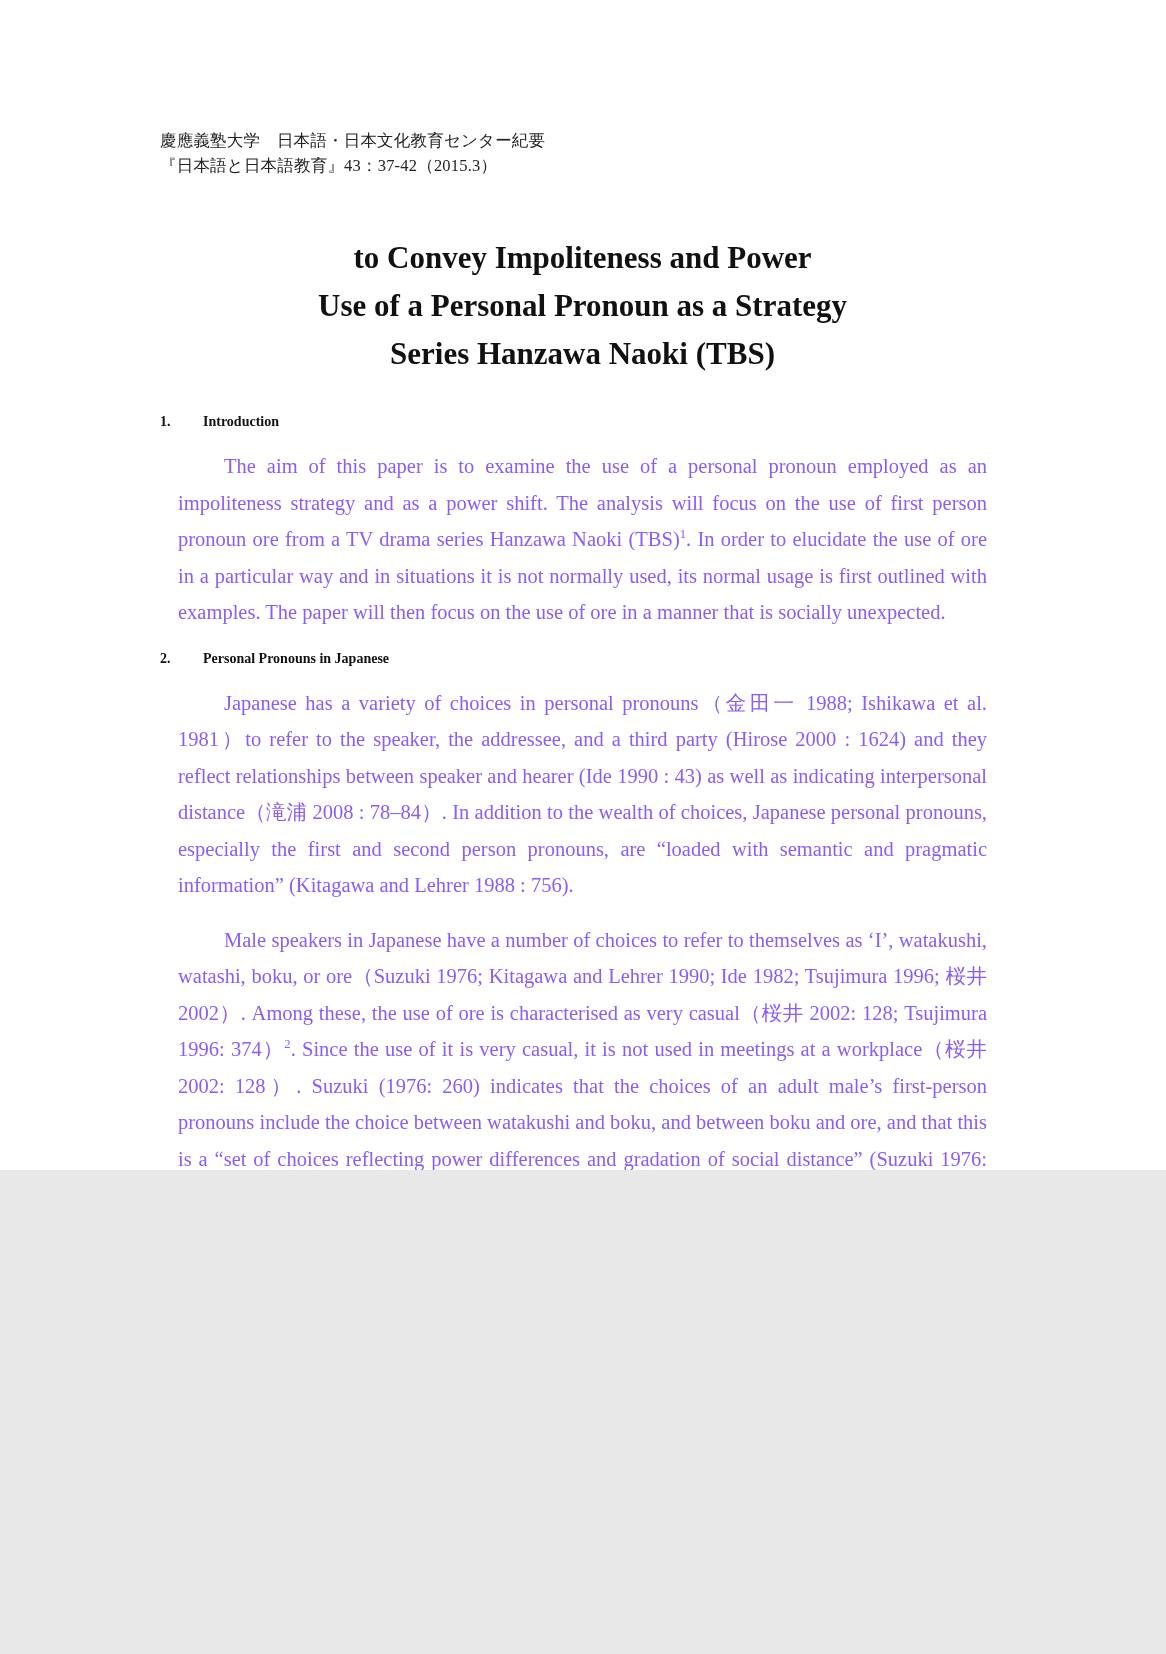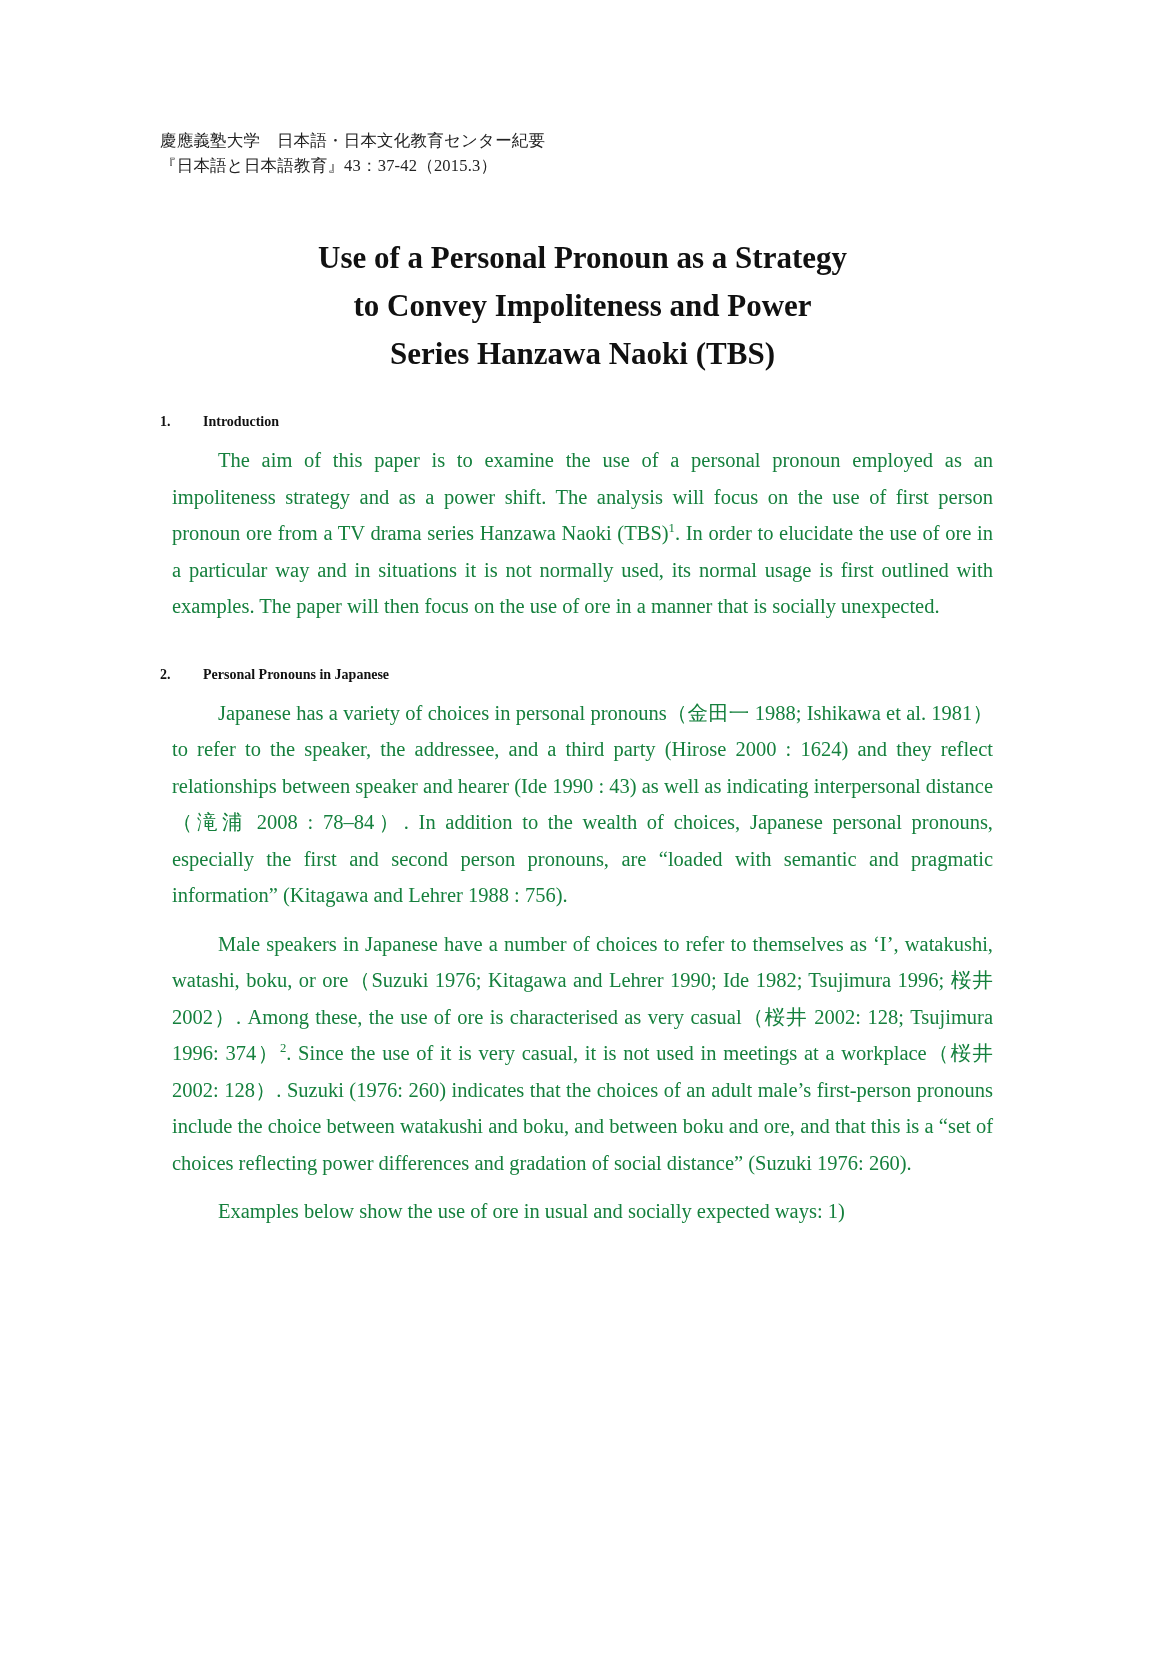--- a/index.html
+++ b/index.html
@@ -1,19 +1,19 @@
 <!DOCTYPE html>
 <html><head>
 <meta charset="utf-8">
 <style>
   html, body { margin: 0; padding: 0; background: #e8e8e8; }
   .page {
     position: relative;
     width: 1166px;
-    height: 1654px;
+    height: 1170px;
     margin: 0 auto;
     background: #ffffff;
     box-sizing: border-box;
     padding: 128px 161px 0 160px;
     font-family: "Liberation Serif", "DejaVu Serif", serif;
     color: #1c1c1c;
   }
   .journal-header {
     font-size: 16.5px;
     line-height: 25px;
@@ -39,45 +39,45 @@
   .section-heading {
     margin: 36px 0 6px 0;
     font-size: 14px;
     font-weight: bold;
     color: #111;
   }
   .section-heading .sec-num {
     display: inline-block;
     width: 43px;
   }
-  .section-heading.second { margin-top: 42px; }
+  .section-heading.second { margin-top: 20px; }
   .body-paragraph {
-    margin: 12px;
+    margin: 18px;
     font-size: 20.5px;
     line-height: 36.5px;
     text-align: justify;
     text-indent: 46px;
-    color: #15803d;
+    color: #8b5cf6;
   }
   .it { }
   sup { font-size: 0.62em; line-height: 0; vertical-align: super; }
 </style>
 </head>
 <body>
 
 <div class="page">
 
   <div class="journal-header">
     <div>慶應義塾大学　日本語・日本文化教育センター紀要</div>
     <div>『日本語と日本語教育』43：37-42（2015.3）</div>
   </div>
 
   <h1 class="paper-title">
+    <div class="title-line"><span>to Convey Impoliteness and Power</span></div>
     <div class="title-line"><span>Use of a Personal Pronoun as a Strategy</span></div>
-    <div class="title-line"><span>to Convey Impoliteness and Power</span></div>
     <div class="title-line"><span>Series </span><span class="it">Hanzawa Naoki</span><span> (TBS)</span></div>
   </h1>
 
 
   <section>
     <h2 class="section-heading">
       <span class="sec-num">1.</span><span class="sec-title">Introduction</span>
     </h2>
     <p class="body-paragraph"><span>The aim of this paper is to examine the use of a personal pronoun employed as an impoliteness strategy and as a power shift. The analysis will focus on the use of first person pronoun </span><span class="it">ore</span><span> from a TV drama series </span><span class="it">Hanzawa Naoki</span><span> (TBS)</span><sup>1</sup><span>. In order to elucidate the use of </span><span class="it">ore</span><span> in a particular way and in situations it is not normally used, its normal usage is first outlined with examples. The paper will then focus on the use of </span><span class="it">ore</span><span> in a manner that is socially unexpected.</span></p>
   </section>

